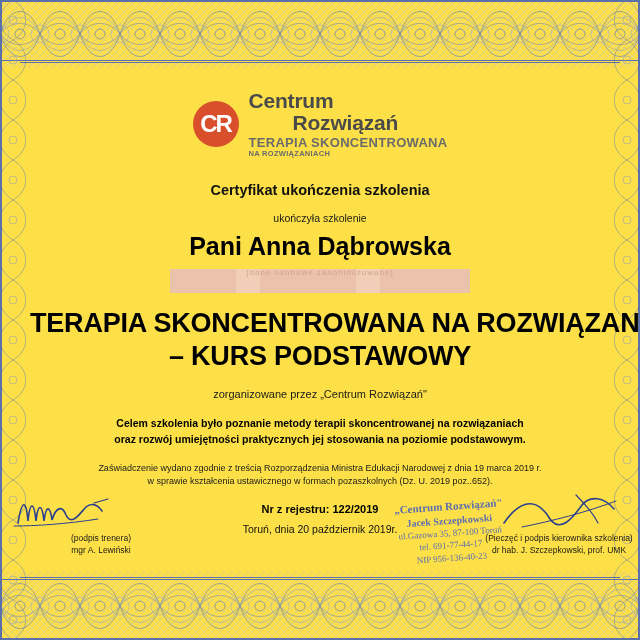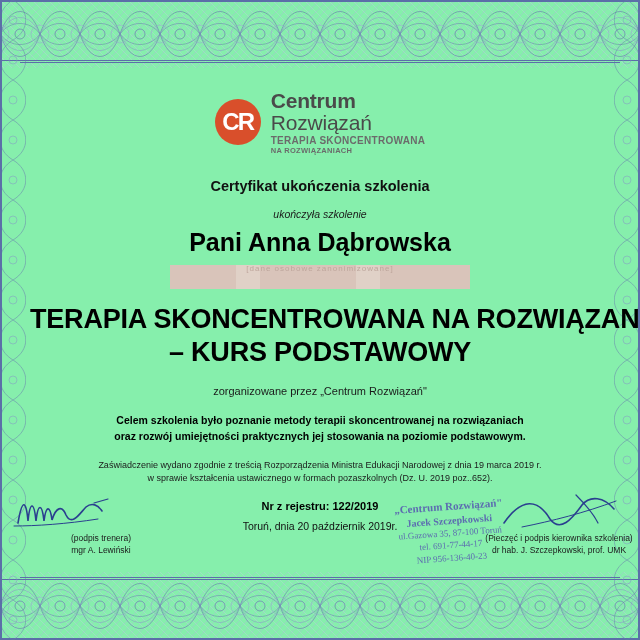--- a/index.html
+++ b/index.html
@@ -10,21 +10,21 @@
     width: 640px;
     height: 640px;
     background: #ffffff;
     font-family: "Liberation Sans", sans-serif;
     overflow: hidden;
   }
   .certificate {
     position: relative;
     width: 640px;
     height: 640px;
-    background: #86efac;
+    background: #fde047;
     box-sizing: border-box;
     overflow: hidden;
   }
 
   
   .border-band {
     position: absolute;
     left: 0;
     width: 640px;
     height: 68px;
@@ -92,26 +92,27 @@
   }
   .logo-text { text-align: left; line-height: 1.05; }
   .logo-text .l1 {
     font-size: 21px;
     font-weight: bold;
     color: #4a4a4a;
     letter-spacing: -0.2px;
   }
   .logo-text .l2 {
     font-size: 21px;
-    font-weight: normal;
+    font-weight: bold;
     color: #4a4a4a;
     letter-spacing: -0.2px;
+    margin-left: 44px;
   }
   .logo-text .l3 {
-    font-size: 10px;
+    font-size: 13px;
     font-weight: bold;
     color: #6b6b6b;
     letter-spacing: 0.3px;
     margin-top: 2px;
   }
   .logo-text .l4 {
     font-size: 7.5px;
     font-weight: bold;
     color: #6b6b6b;
     letter-spacing: 0.3px;
@@ -120,21 +121,20 @@
   .cert-title {
     margin-top: 24px;
     font-size: 14.5px;
     font-weight: bold;
     color: #111111;
   }
   .sub-line {
     margin-top: 14px;
     font-size: 10.5px;
     color: #1a1a1a;
-    font-style: italic;
   }
   .recipient {
     margin-top: 8px;
     font-size: 25px;
     font-weight: bold;
     color: #000000;
   }
   .redacted {
     margin: 8px auto 0 auto;
     width: 300px;

